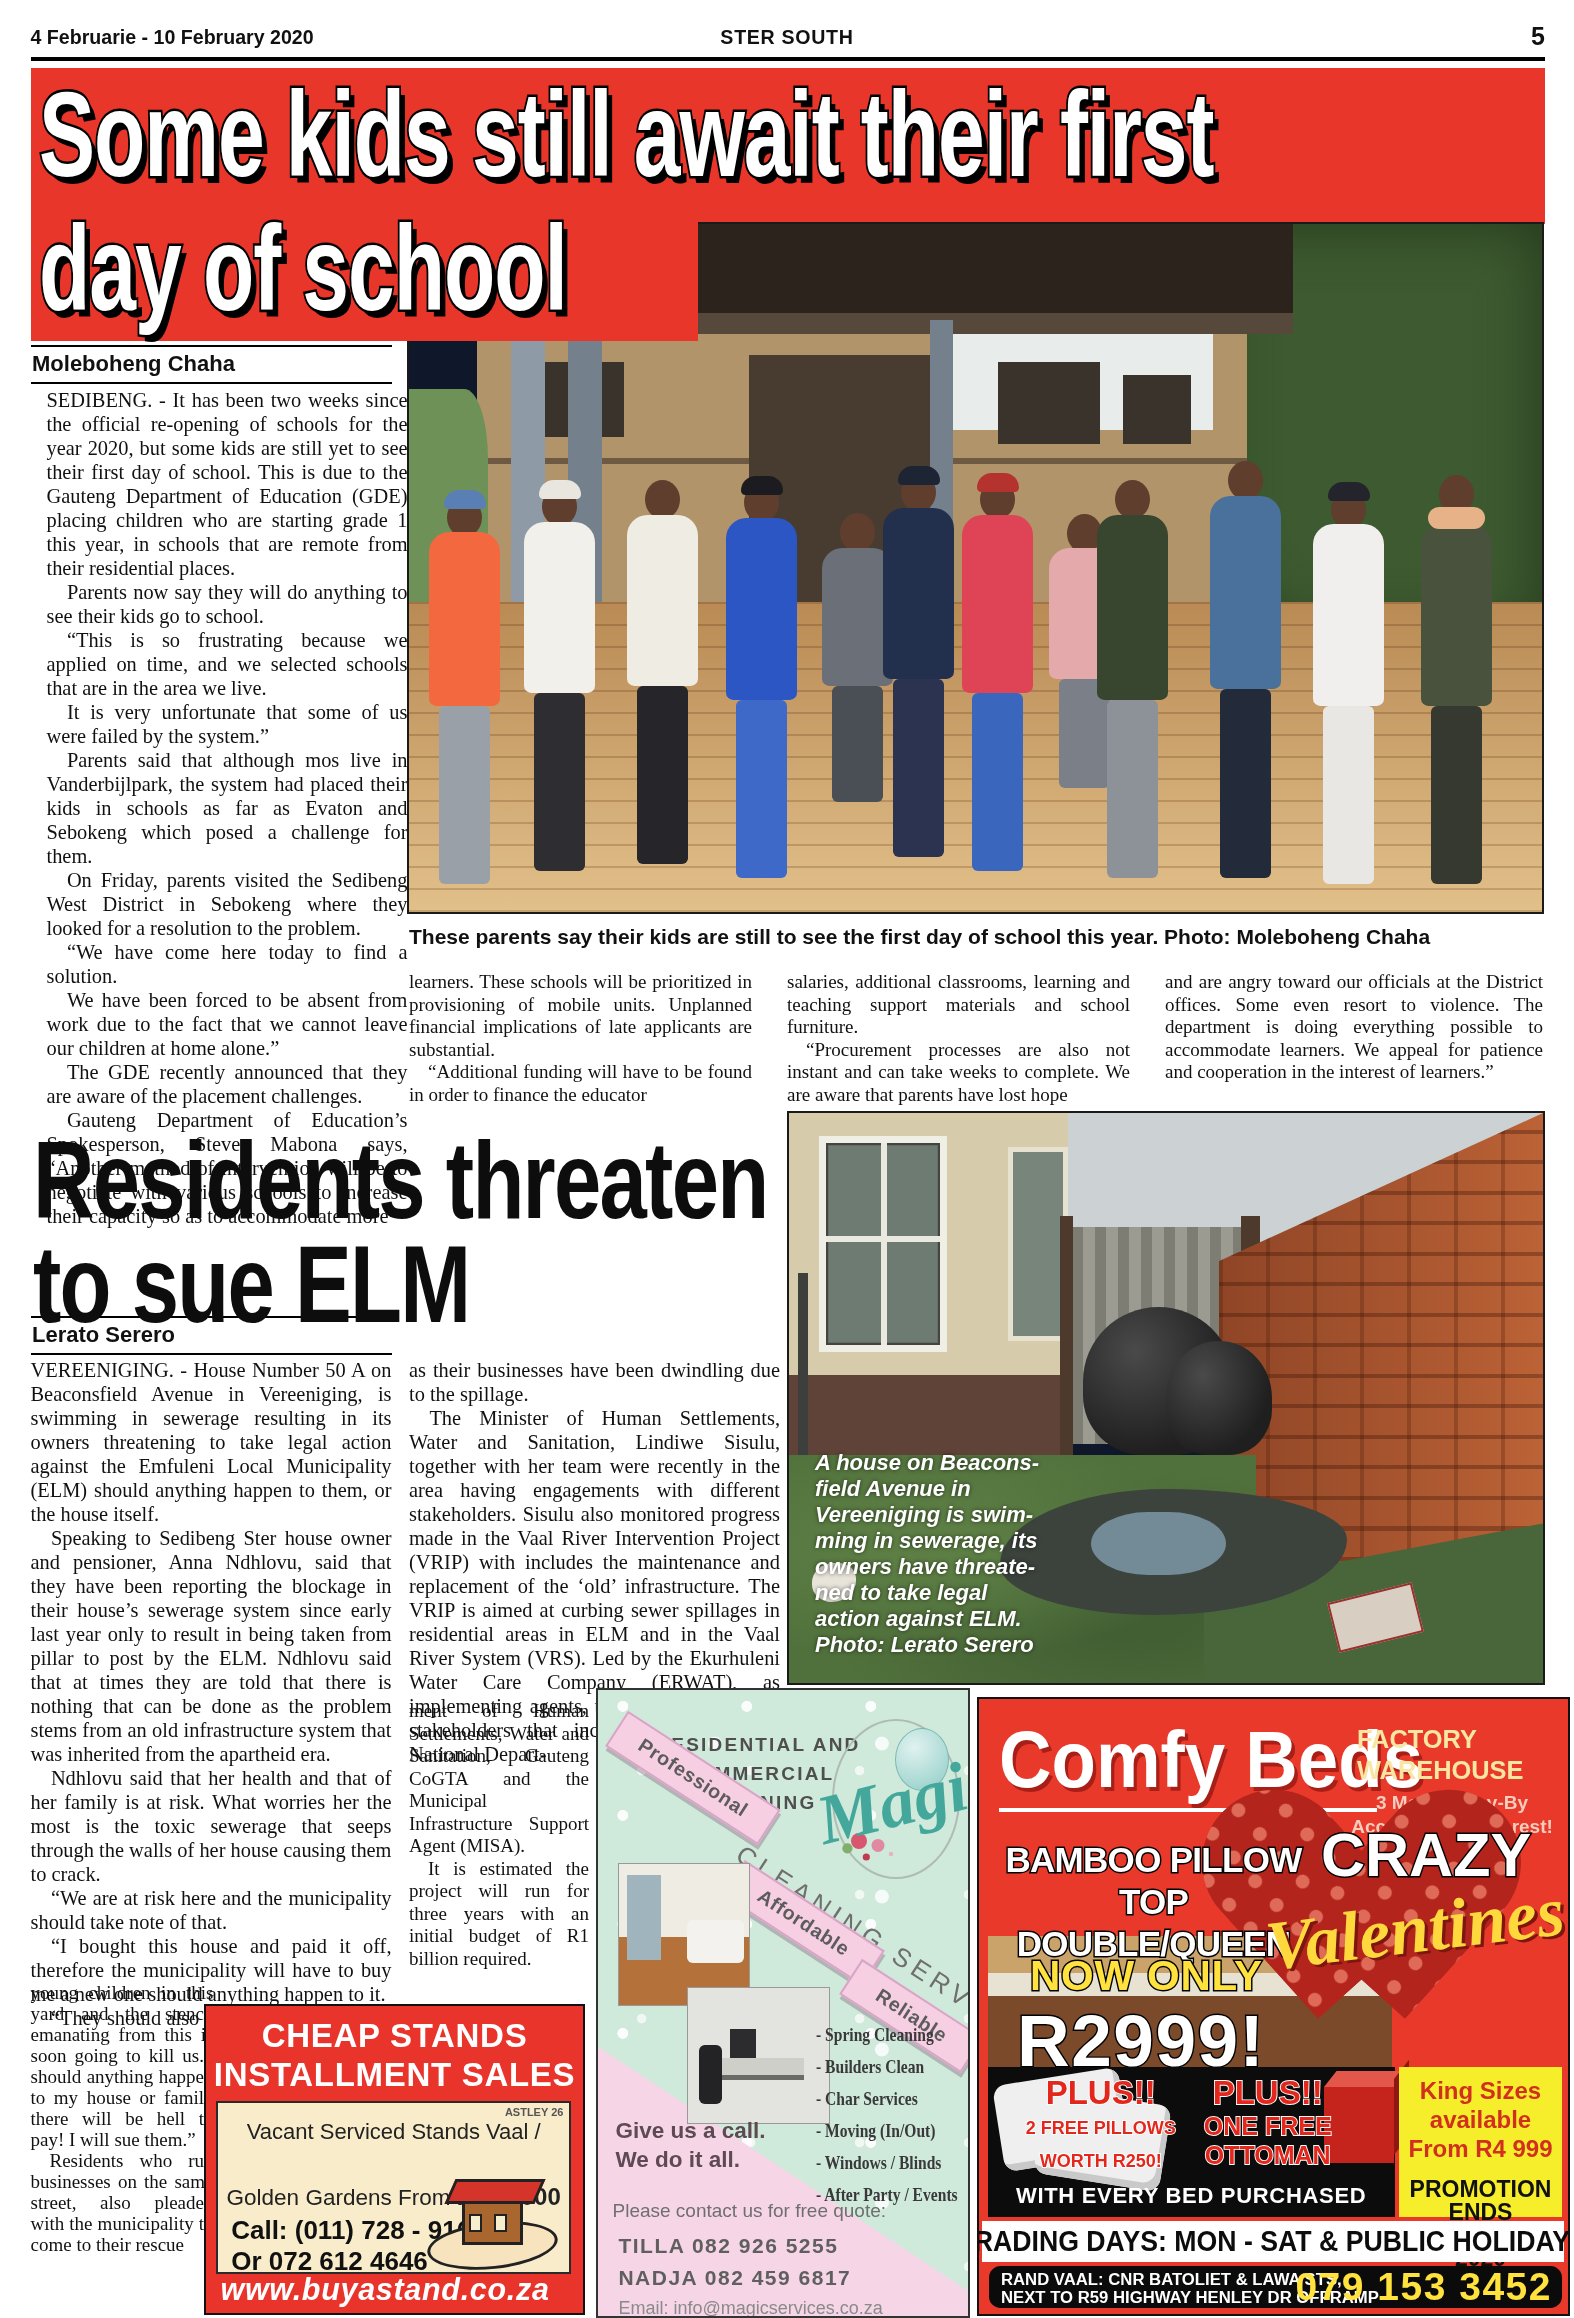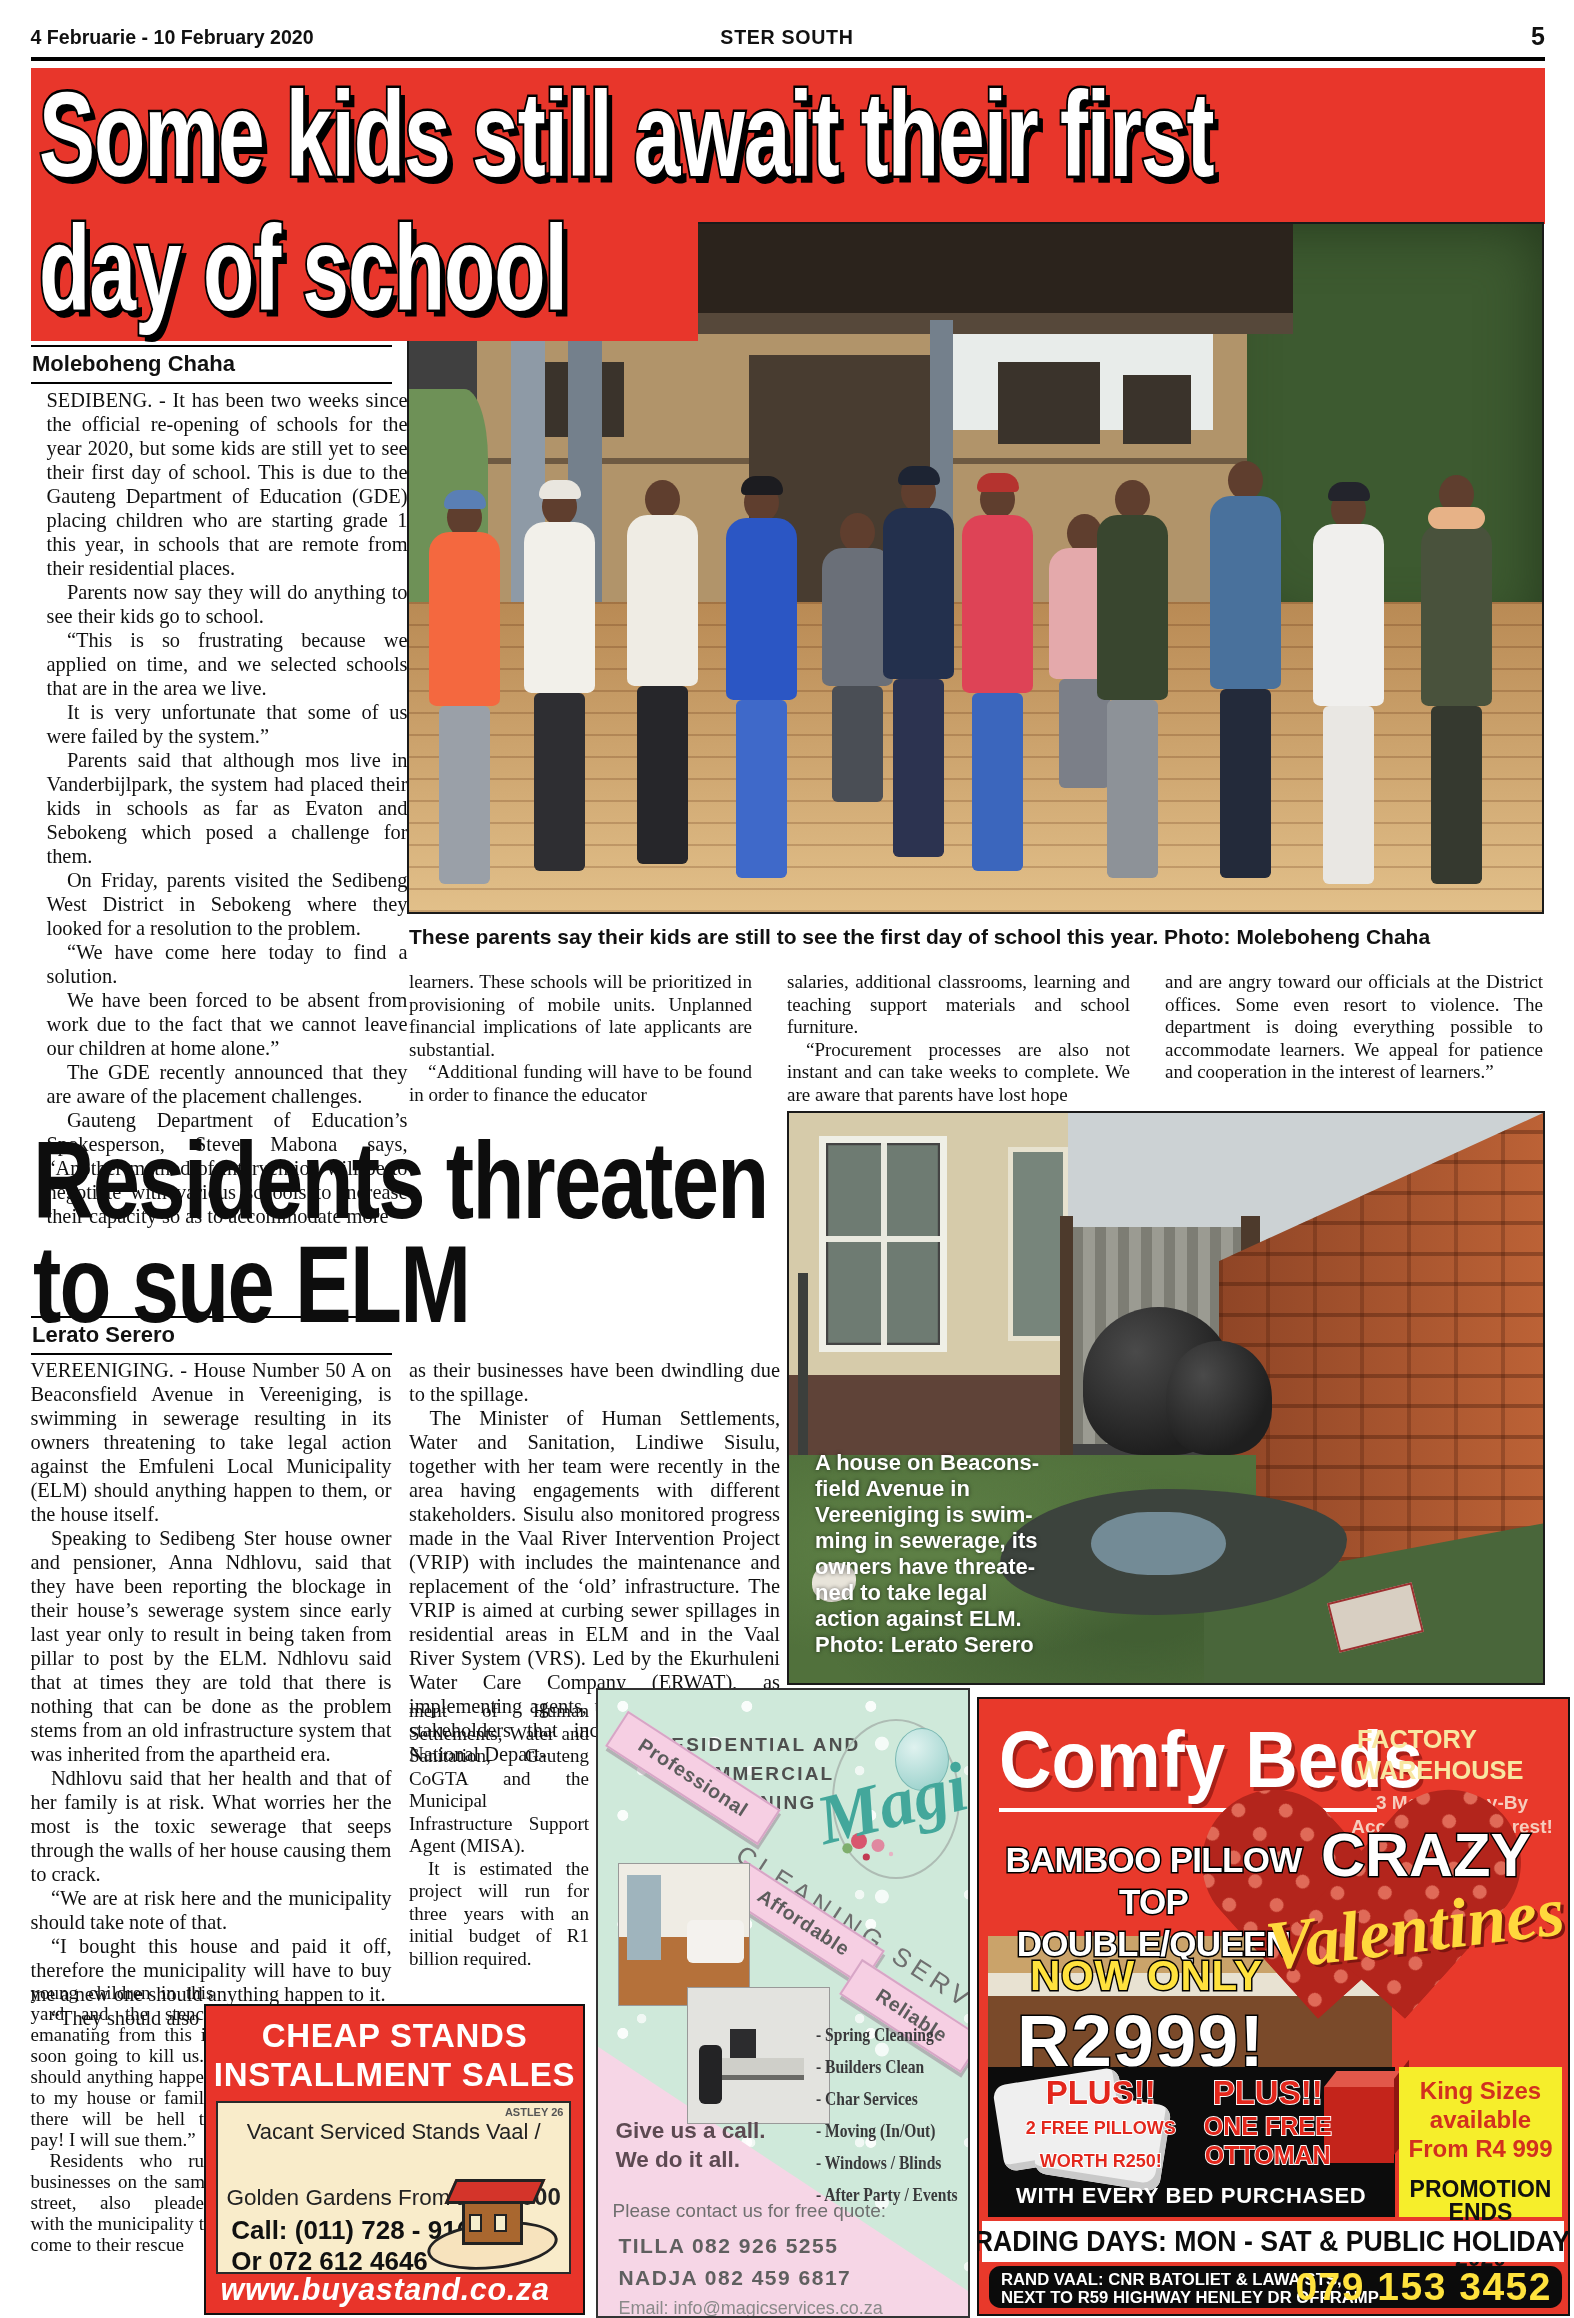--- a/index.html
+++ b/index.html
@@ -20,21 +20,21 @@
   .red-a{ left:30.5px; top:68px; width:1514px; height:156px; background:#e8362b; z-index:1;}
   .red-b{ left:30.5px; top:68px; width:667px; height:273px; background:#e8362b; z-index:3;}
   .head1{ z-index:4; font-weight:bold; font-size:120px; line-height:1;
           color:#fff; white-space:nowrap; letter-spacing:-1.5px;
           -webkit-text-stroke:5.1px #000; paint-order:stroke fill;
           text-shadow:8px 7.3px 0 #000; transform:scaleX(.70); transform-origin:left top;}
   .head1.l1{ left:39px; top:74px; }
   .head1.l2{ left:39px; top:208px; }
 
   
-  .photo{ border:2.9px solid #1a1a1a; overflow:hidden; background:#404040; z-index:2;}
+  .photo{ border:2.9px solid #1a1a1a; overflow:hidden; background:#0f172a; z-index:2;font-style:italic;}
   .photo1{ left:407px; top:222px; width:1137px; height:692px; }
   .photo2{ left:787px; top:1111px; width:758px; height:574px; z-index:2; }
 
   
   .s1-canopy{ left:0; top:0; width:78%; height:13%; background:#2b231c; }
   .s1-canopy2{ left:0; top:13%; width:78%; height:3%; background:#56483a; }
   .s1-build{ left:6%; top:16%; width:68%; height:42%; background:#b1946a; }
   .s1-band{ left:6%; top:34%; width:68%; height:5.8px; background:#6e5a42; }
   .s1-door{ left:30%; top:19%; width:16%; height:37%; background:#483c30; }
   .s1-win{ background:#3a332b; }

